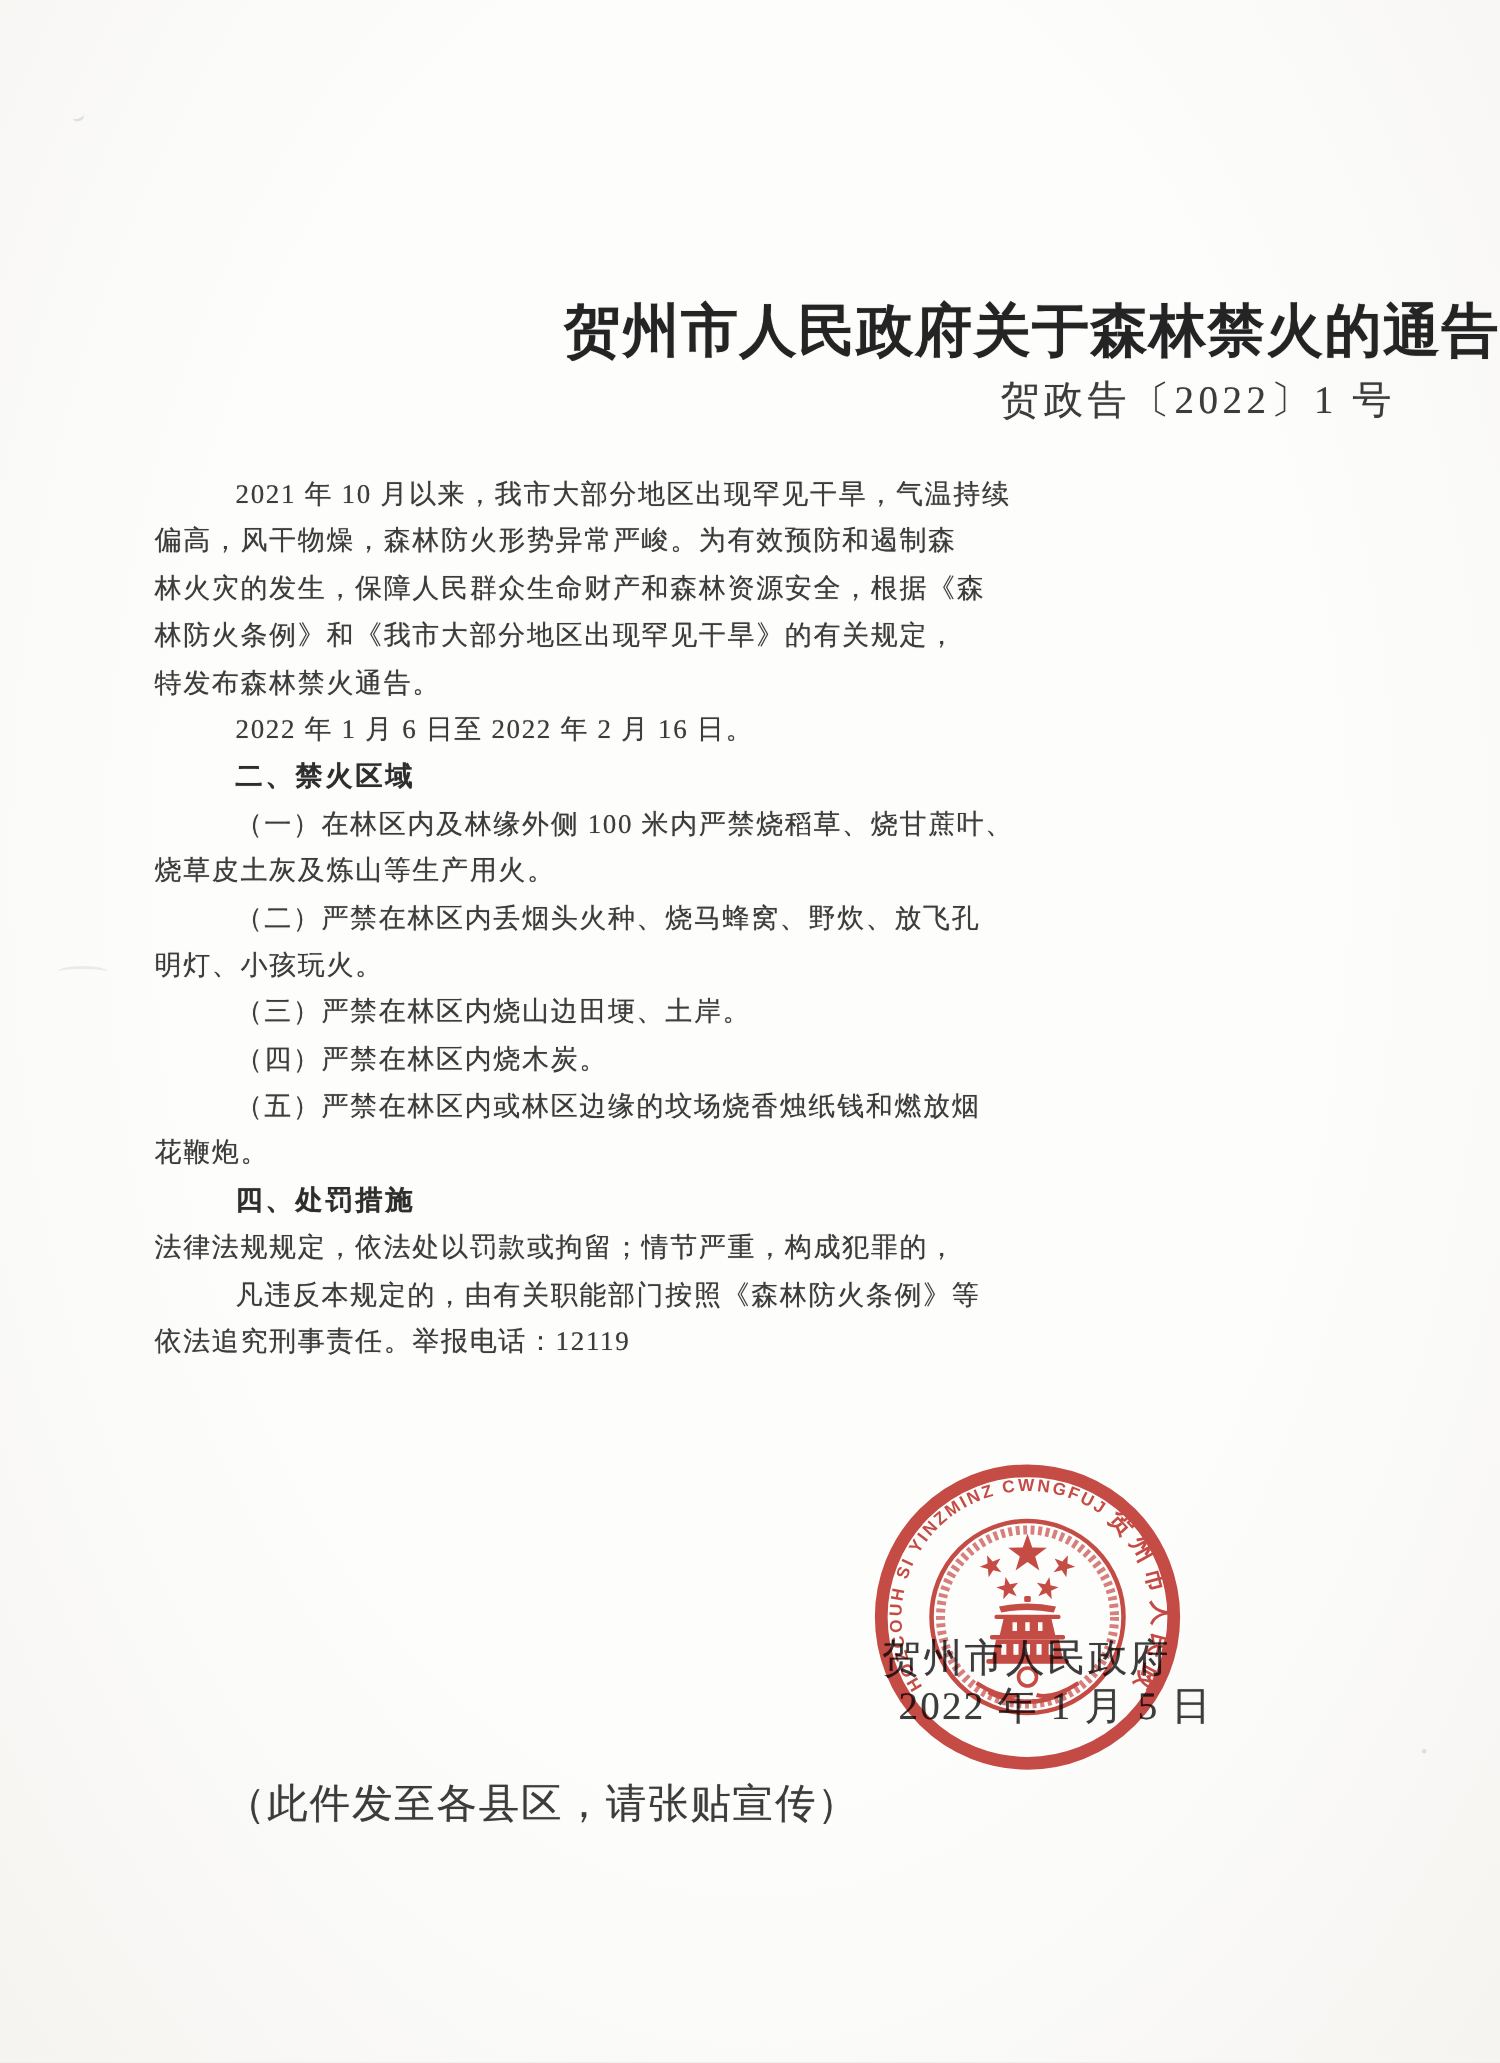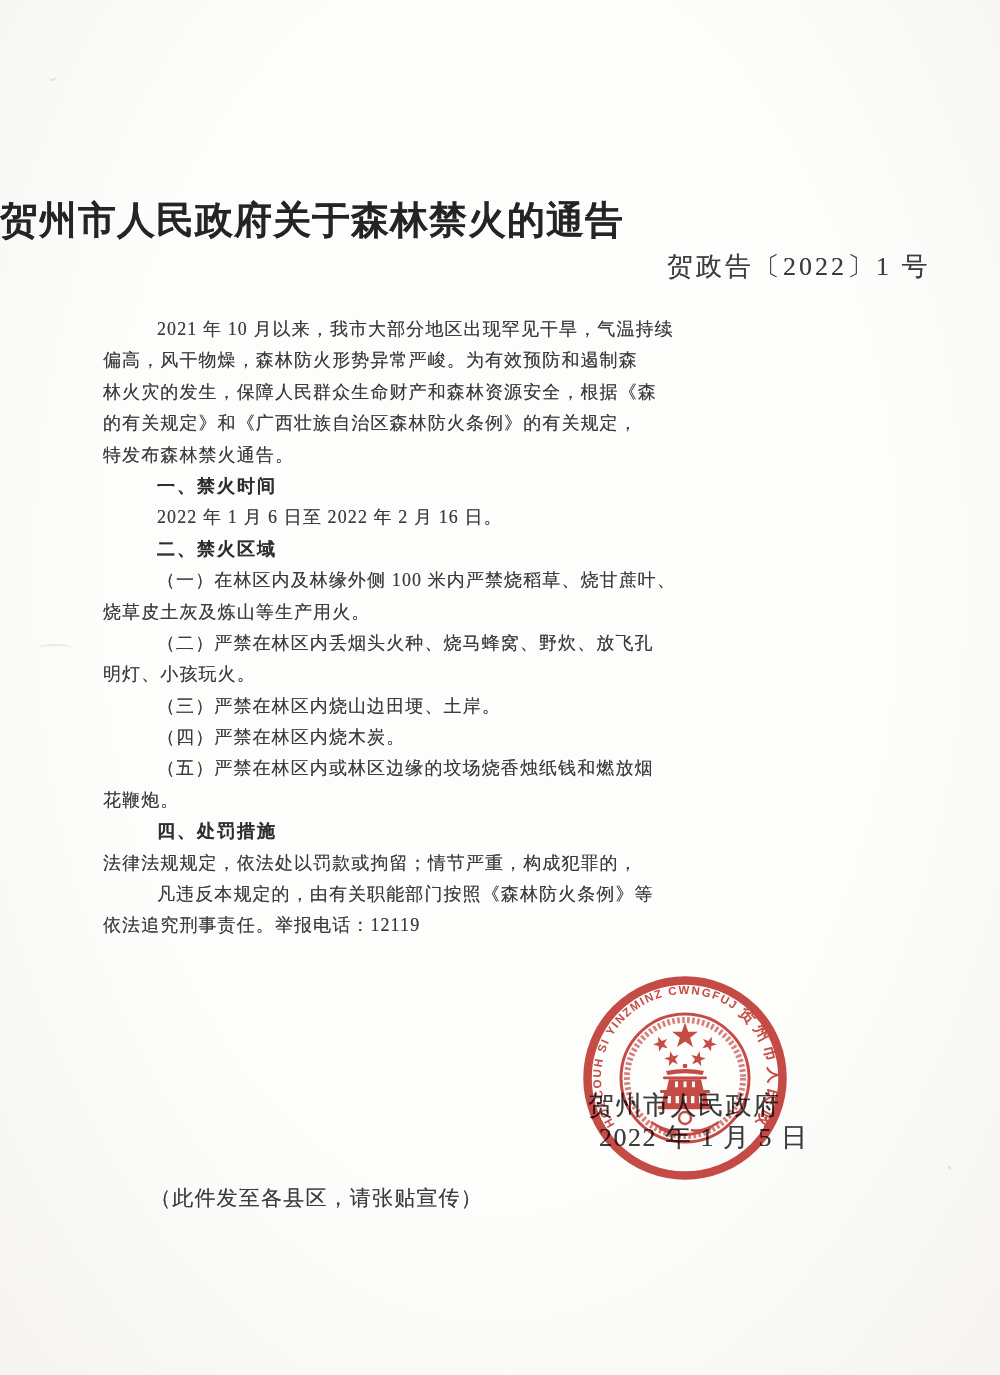--- a/index.html
+++ b/index.html
@@ -14,21 +14,21 @@
     position:relative;
     width:1000px;height:1375px;
     margin:0 auto;
     background:radial-gradient(ellipse at 50% 42%, #fdfdfc 55%, #f5f4f1 100%);
     overflow:hidden;
     font-family:"Liberation Serif","DejaVu Serif",serif;
     color:var(--ink);
   }
   .title{
     position:absolute;top:170px;left:0;width:100%;
-    text-align:left;
+    text-align:right;
     font-size:38px;font-weight:700;letter-spacing:1px;
     color:var(--title-ink);
     text-shadow:0 0 .6px rgba(30,30,30,.55);
   }
   .docnum{
     position:absolute;left:622px;top:249px;
     font-size:26px;letter-spacing:3px;
     white-space:nowrap;
     text-shadow:0 0 .5px rgba(60,60,60,.6);
     margin-left:45px;
@@ -54,21 +54,21 @@
     z-index:2;
   }
   .sig-date{
     position:absolute;left:599px;top:1120px;
     font-size:26px;letter-spacing:1.5px;white-space:nowrap;
     text-shadow:0 0 .5px rgba(60,60,60,.6);
     z-index:2;
   }
   .footer-note{
     position:absolute;left:150px;top:1184px;
-    font-size:21px;letter-spacing:1.2px;white-space:nowrap;
+    font-size:27px;letter-spacing:1.2px;white-space:nowrap;
     text-shadow:0 0 .5px rgba(60,60,60,.6);
   }
   .seal{
     position:absolute;left:579px;top:972px;
     width:212px;height:212px;
     color:var(--seal-red);
     mix-blend-mode:multiply;
     filter:blur(.35px);
     opacity:.96;
     z-index:3;
@@ -99,23 +99,22 @@
   <div class="art art3"></div>
 
   <h1 class="title">贺州市人民政府关于森林禁火的通告</h1>
 
   <div class="docnum">贺政告〔2022〕1 号</div>
 
   <div class="body-block">
       <div class="line indent">2021 年 10 月以来，我市大部分地区出现罕见干旱，气温持续</div>
       <div class="line">偏高，风干物燥，森林防火形势异常严峻。为有效预防和遏制森</div>
       <div class="line">林火灾的发生，保障人民群众生命财产和森林资源安全，根据《森</div>
-      <div class="line">的有关规定》和《广西壮族自治区森林防火条例》的有关规定，</div>
+      <div class="line">林防火条例》和《我市大部分地区出现罕见干旱》的有关规定，</div>
       <div class="line">特发布森林禁火通告。</div>
-      <div class="line indent bold">一、禁火时间</div>
       <div class="line indent">2022 年 1 月 6 日至 2022 年 2 月 16 日。</div>
       <div class="line indent bold">二、禁火区域</div>
       <div class="line indent">（一）在林区内及林缘外侧 100 米内严禁烧稻草、烧甘蔗叶、</div>
       <div class="line">烧草皮土灰及炼山等生产用火。</div>
       <div class="line indent">（二）严禁在林区内丢烟头火种、烧马蜂窝、野炊、放飞孔</div>
       <div class="line">明灯、小孩玩火。</div>
       <div class="line indent">（三）严禁在林区内烧山边田埂、土岸。</div>
       <div class="line indent">（四）严禁在林区内烧木炭。</div>
       <div class="line indent">（五）严禁在林区内或林区边缘的坟场烧香烛纸钱和燃放烟</div>
       <div class="line">花鞭炮。</div>

